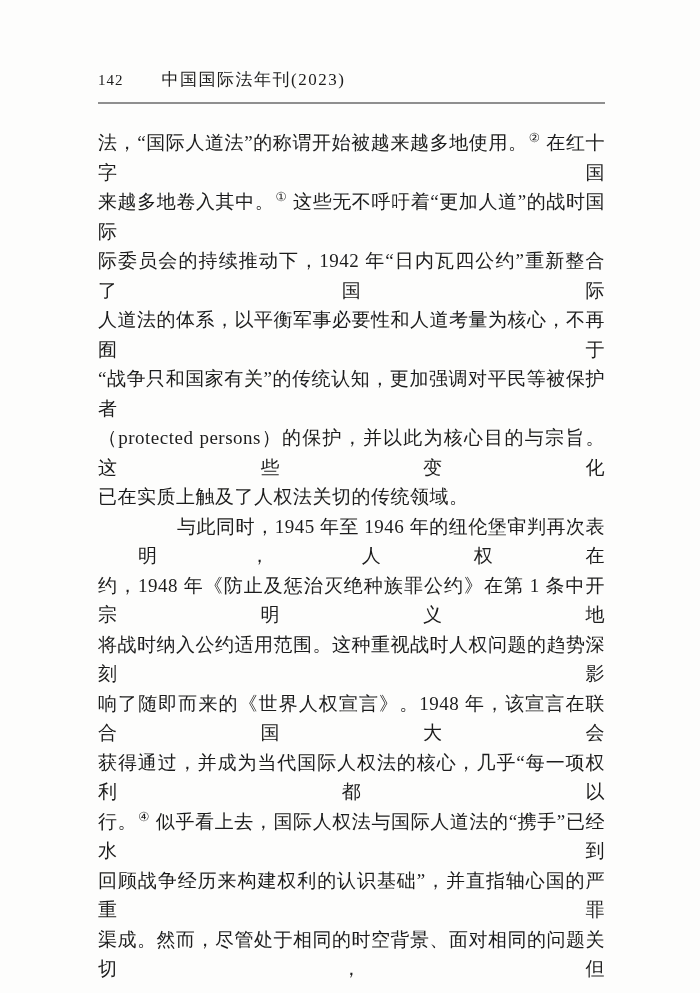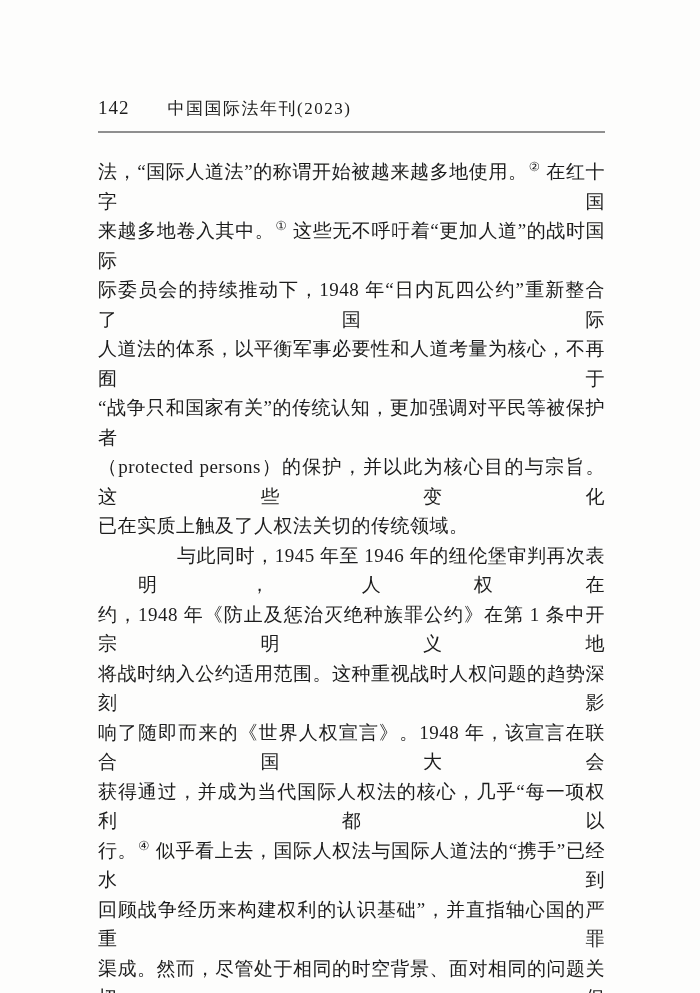--- a/index.html
+++ b/index.html
@@ -20,21 +20,21 @@
   .content{padding:0 95px 0 98px;}
 
   
   .page-header{
     padding-top:70px;
     font-size:17px;
     line-height:20px;
     display:flex;
     align-items:baseline;
   }
-  .page-number{font-size:19px;letter-spacing:1px;margin-top:28px;}
+  .page-number{font-size:15px;letter-spacing:1px;}
   .header-title{margin-left:38px;letter-spacing:1.5px;}
   .head-rule{
     border:none;
     border-top:2px solid var(--rule-color);
     margin:12px 0 0 0;
   }
 
   
   .body-text{
     margin-top:24px;
@@ -66,21 +66,21 @@
     <div class="page-header">
       <span class="page-number">142</span>
       <span class="header-title">中国国际法年刊(2023)</span>
     </div>
     <hr class="head-rule">
 
     <div class="body-text">
         <div class="para">
           <div class="body-line">法，“国际人道法”的称谓开始被越来越多地使用。<sup class="fn-ref">②</sup> 在红十字国</div>
           <div class="body-line">来越多地卷入其中。<sup class="fn-ref">①</sup> 这些无不呼吁着“更加人道”的战时国际</div>
-          <div class="body-line">际委员会的持续推动下，1948 年“日内瓦四公约”重新整合了国际</div>
+          <div class="body-line">际委员会的持续推动下，1942 年“日内瓦四公约”重新整合了国际</div>
           <div class="body-line">人道法的体系，以平衡军事必要性和人道考量为核心，不再囿于</div>
           <div class="body-line">“战争只和国家有关”的传统认知，更加强调对平民等被保护者</div>
           <div class="body-line">（protected persons）的保护，并以此为核心目的与宗旨。这些变化</div>
           <div class="body-line para-last-line">已在实质上触及了人权法关切的传统领域。</div>
         </div>
         <div class="para">
           <div class="body-line first-line-indent">与此同时，1945 年至 1946 年的纽伦堡审判再次表明，人权在</div>
           <div class="body-line">约，1948 年《防止及惩治灭绝种族罪公约》在第 1 条中开宗明义地</div>
           <div class="body-line">将战时纳入公约适用范围。这种重视战时人权问题的趋势深刻影</div>
           <div class="body-line">响了随即而来的《世界人权宣言》。1948 年，该宣言在联合国大会</div>

